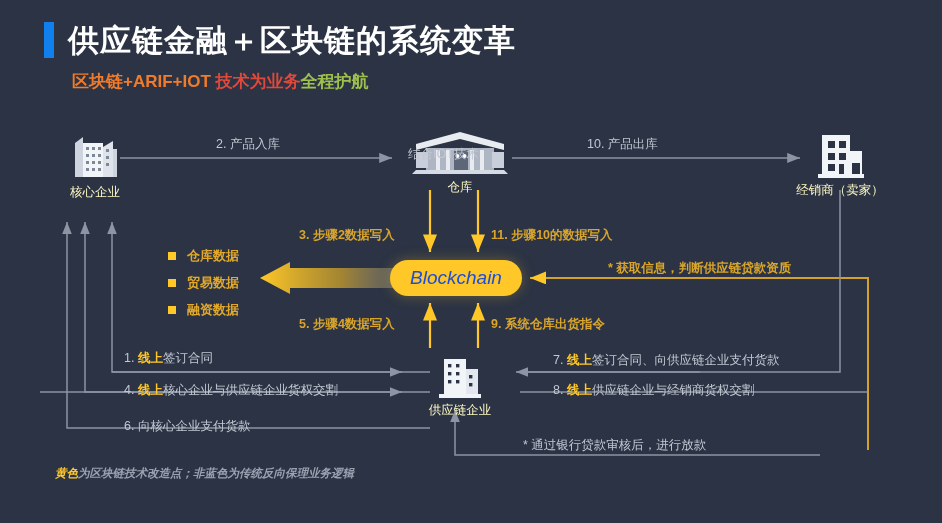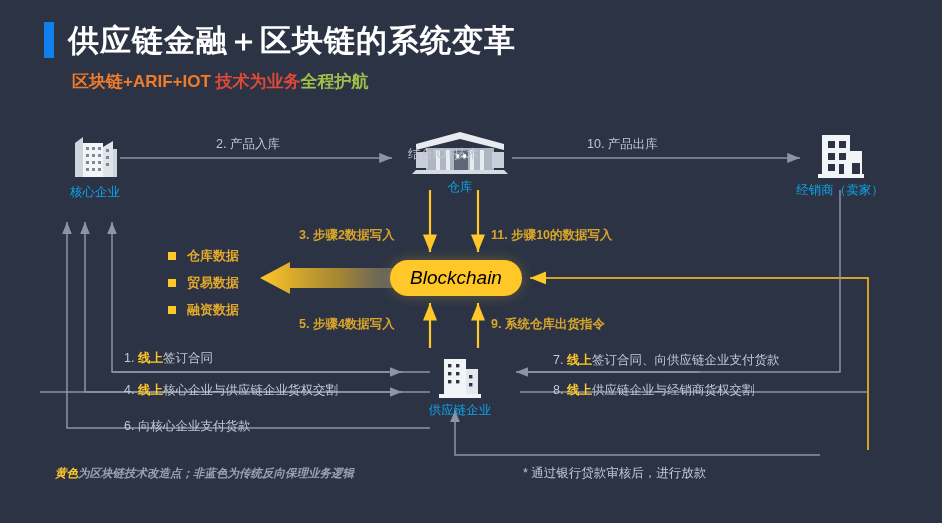--- a/index.html
+++ b/index.html
@@ -25,39 +25,39 @@
   }
   .subtitle .s1{color:#f07b2a;}
   .subtitle .s2{color:#e0493a;}
   .subtitle .s3{color:#9ec04c;}
 
   
   .node{position:absolute;text-align:center;}
   .node .glyph{display:block;margin:0 auto;}
   .node .cap{
     display:block;margin-top:3px;
-    font-size:12.5px;color:#0ea5e9;white-space:nowrap;
+    font-size:12.5px;color:#fef9c3;white-space:nowrap;
   }
   .node.bank .cap{color:#ffffff;font-weight:bold;letter-spacing:3px;font-size:13px;}
 
   .node-core{left:55px;top:133px;width:80px;}
   .node-wh{left:405px;top:130px;width:110px;}
   .node-dist{left:790px;top:131px;width:100px;}
   .node-scc{left:405px;top:355px;width:110px;}
   .node-bank{left:820px;top:432px;width:90px;}
 
   
   .bc-pill{
     position:absolute;left:390px;top:260px;width:132px;height:36px;
     background:#ffc727;border-radius:18px;
     display:flex;align-items:center;justify-content:center;
     box-shadow:0 0 14px rgba(255,199,39,.28);
   }
   .bc-pill span{
-    font-size:19px;font-style:italic;color:#000000;
+    font-size:19px;font-style:italic;color:#1d4ed8;
     font-family:"Liberation Sans","DejaVu Sans",sans-serif;
   }
 
   
   .fat-arrow{position:absolute;left:260px;top:262px;width:148px;height:32px;}
 
   
   .bullets{position:absolute;left:168px;top:247px;}
   .bullets .row{display:flex;align-items:center;margin-bottom:9px;}
   .bullets .sq{width:8px;height:8px;background:#ffc727;margin-right:11px;display:inline-block;}
@@ -234,38 +234,39 @@
 
   <div class="lbl grey" style="left:408px;top:116px;margin-top:30px;">结合IOT技术</div>
   <div class="lbl grey" style="left:216px;top:136px;">2. 产品入库</div>
   <div class="lbl grey" style="left:587px;top:136px;">10. 产品出库</div>
 
   <div class="lbl yel" style="left:299px;top:227px;">3. 步骤2数据写入</div>
   <div class="lbl yel" style="left:491px;top:227px;">11. 步骤10的数据写入</div>
   <div class="lbl yel" style="left:299px;top:316px;">5. 步骤4数据写入</div>
   <div class="lbl yel" style="left:491px;top:316px;">9. 系统仓库出货指令</div>
 
+  <div class="lbl yel" style="left:608px;top:260px;">* 获取信息，判断供应链贷款资质</div>
 
   <div class="lbl grey" style="left:124px;top:350px;">
     <span>1. </span><span class="hi">线上</span><span>签订合同</span>
   </div>
 
   <div class="lbl grey" style="left:124px;top:382px;">
     <span>4. </span><span class="hi">线上</span><span>核心企业与供应链企业货权交割</span>
   </div>
 
   <div class="lbl grey" style="left:124px;top:418px;">6. 向核心企业支付货款</div>
 
   <div class="lbl grey" style="left:553px;top:352px;">
     <span>7. </span><span class="hi">线上</span><span>签订合同、向供应链企业支付货款</span>
   </div>
 
   <div class="lbl grey" style="left:553px;top:382px;">
     <span>8. </span><span class="hi">线上</span><span>供应链企业与经销商货权交割</span>
   </div>
 
-  <div class="lbl grey" style="left:523px;top:437px;margin-top:28px;">* 通过银行贷款审核后，进行放款</div>
+  <div class="lbl grey" style="left:523px;top:437px;">* 通过银行贷款审核后，进行放款</div>
 
   <div class="footer">
     <span class="hl">黄色</span><span>为区块链技术改造点；非蓝色为传统反向保理业务逻辑</span>
   </div>
 
 </div>
 
 </body></html>

